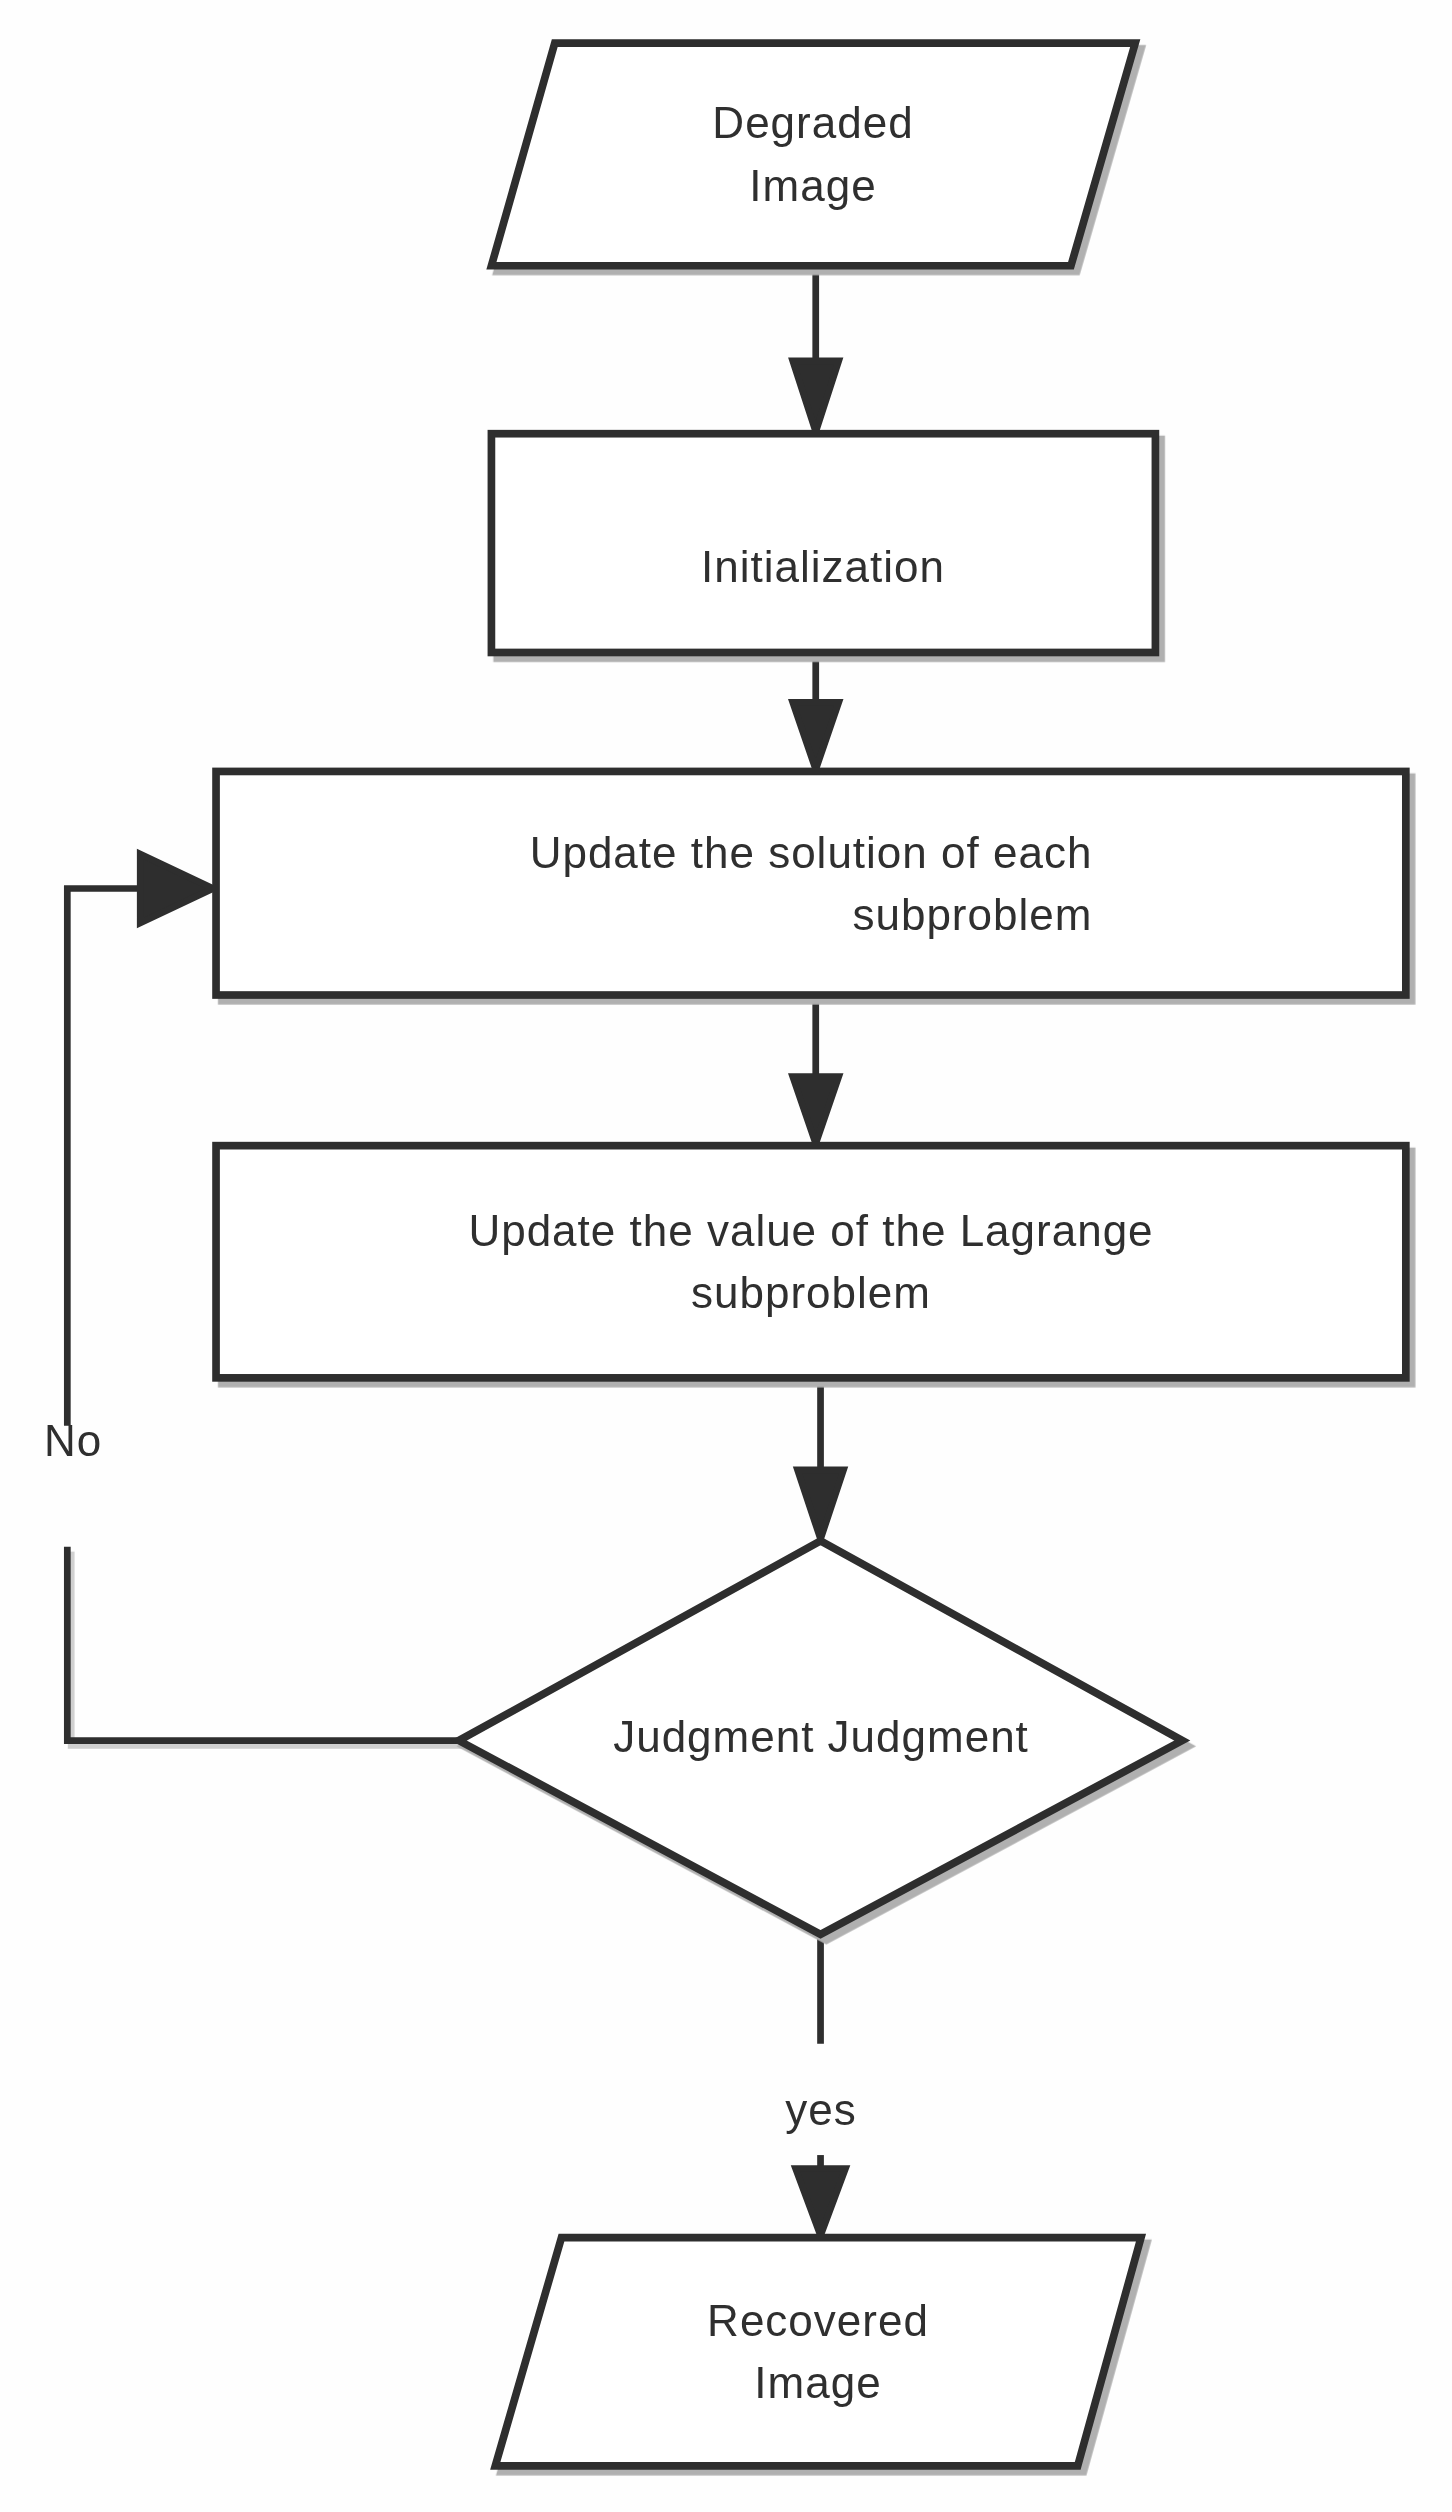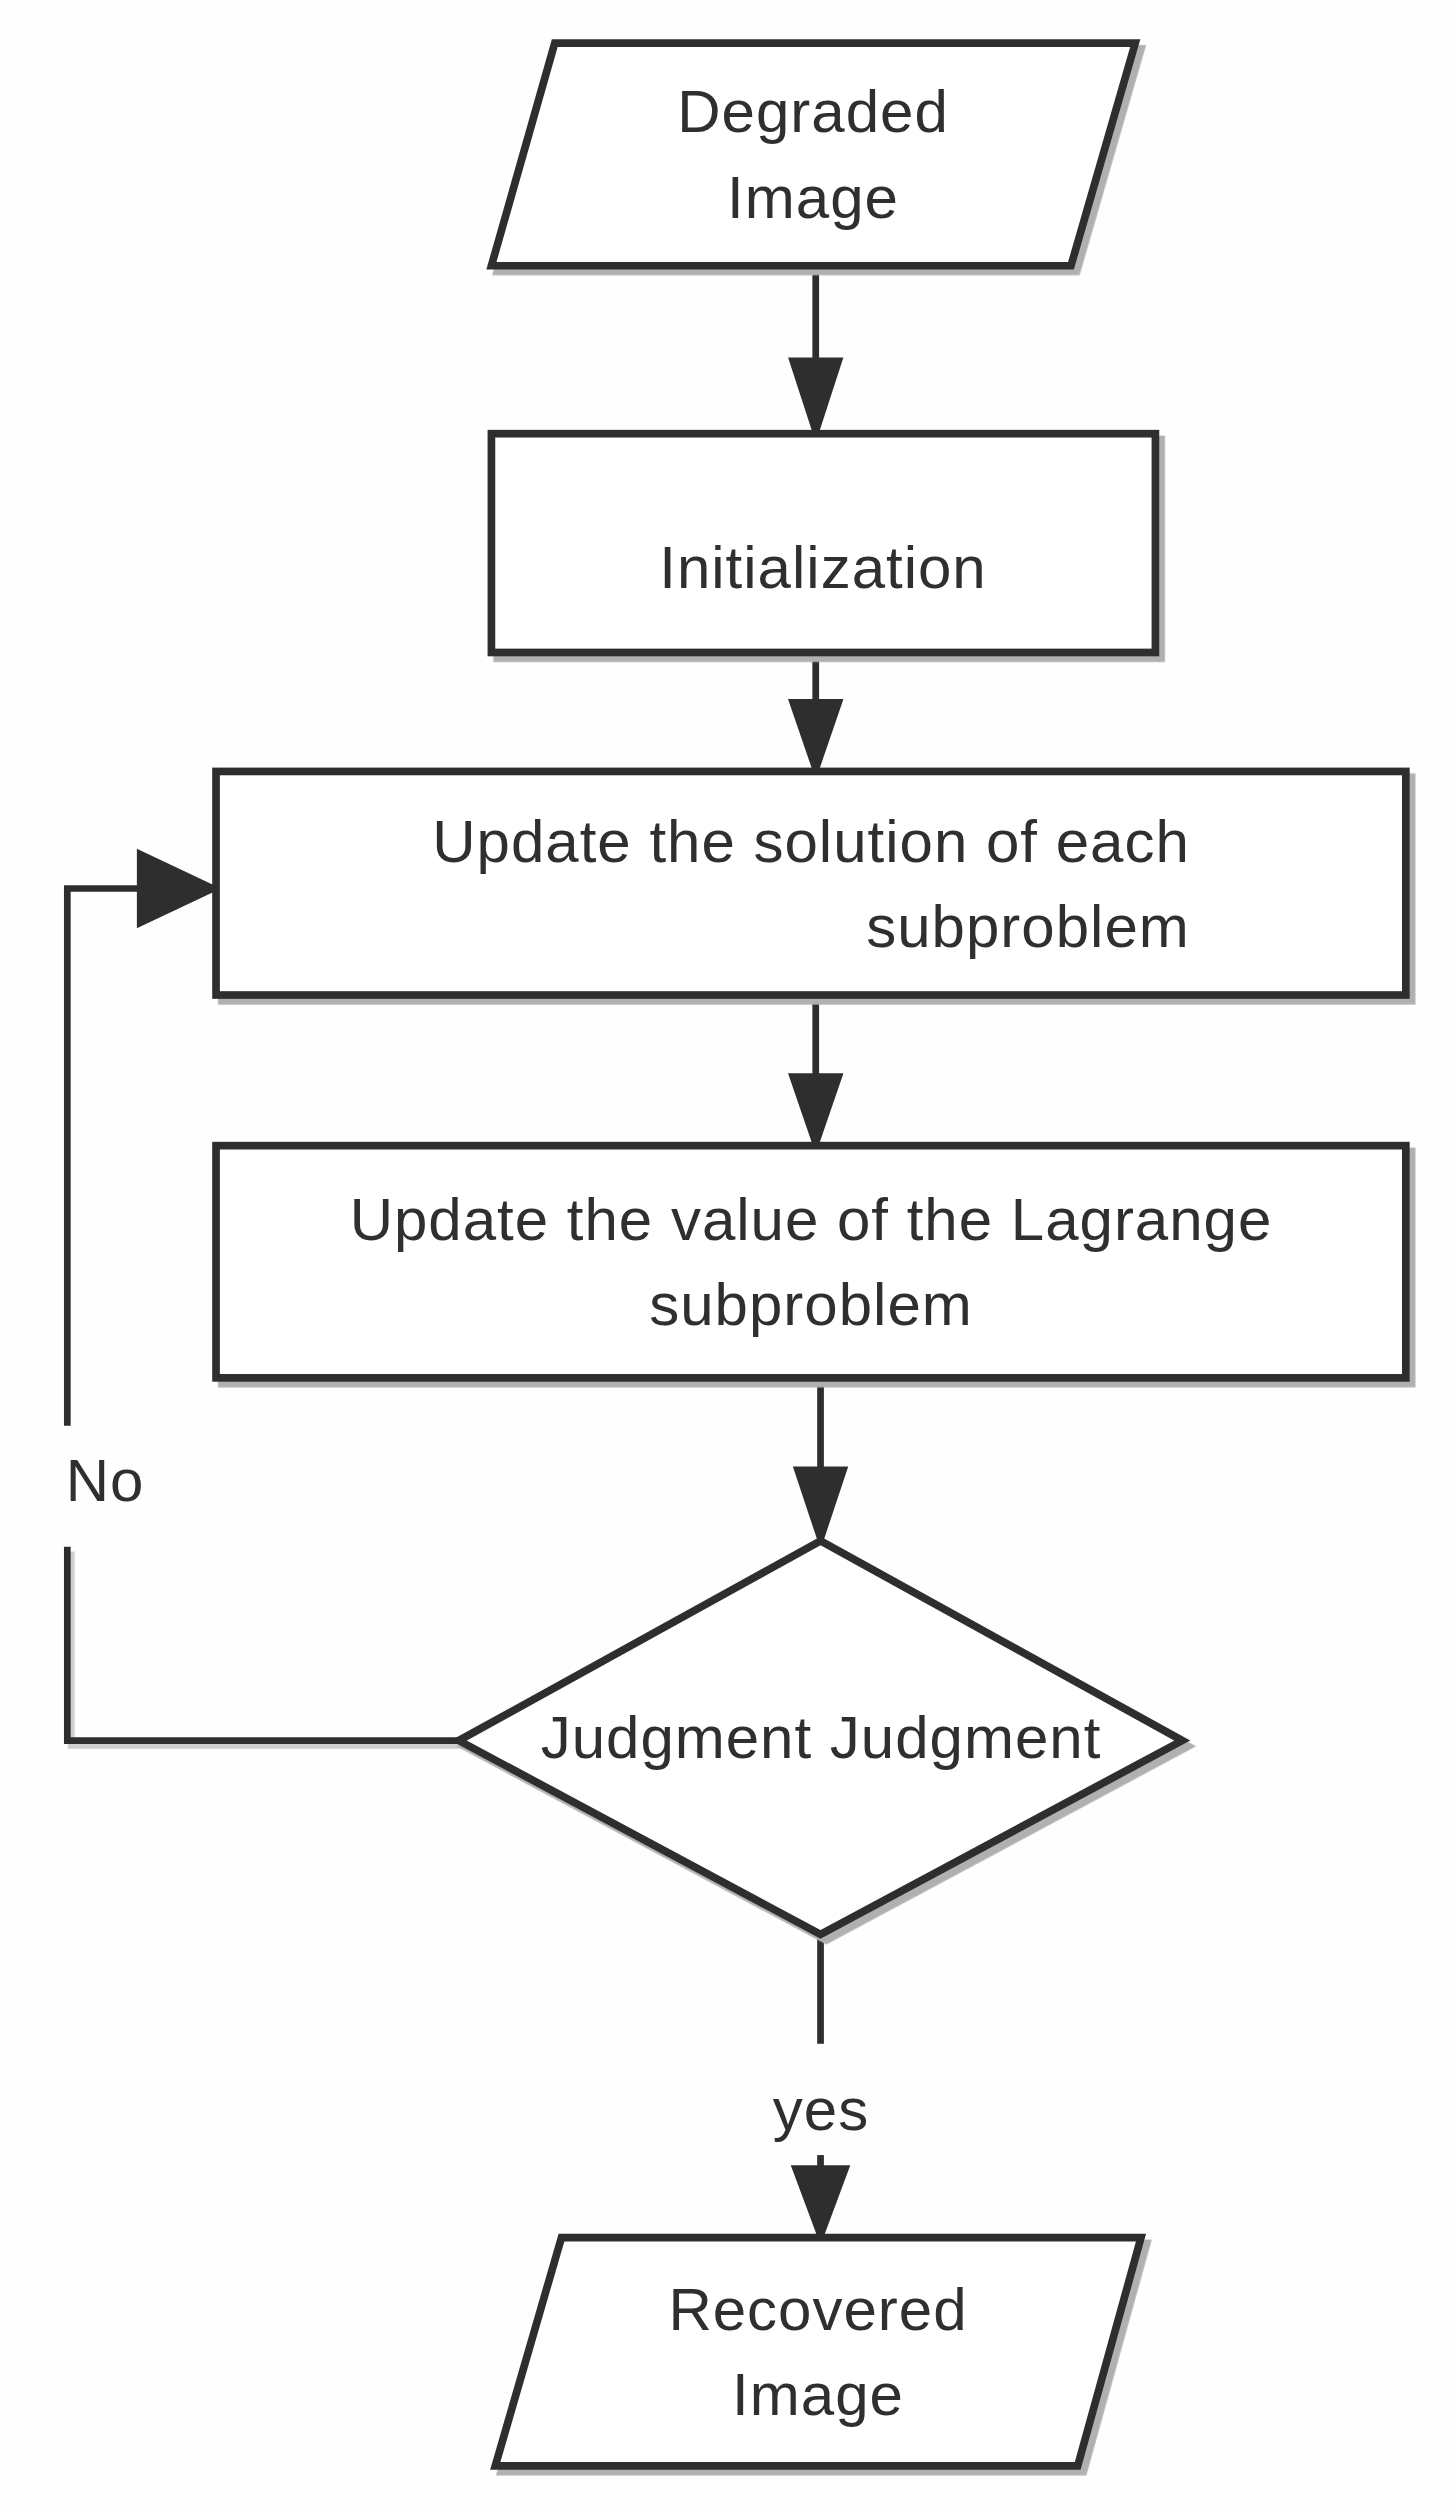--- a/index.html
+++ b/index.html
@@ -41,31 +41,31 @@
   }
   .connectors .open { fill: none; }
   .loop-line { filter: drop-shadow(4px 5px 0px #cfcfcf); }
   .lbl {
     position: absolute;
     display: flex;
     align-items: center;
     justify-content: center;
     text-align: center;
     white-space: pre-line;
-    font-size: 60px;
+    font-size: 44px;
     line-height: 1.42;
     letter-spacing: 1px;
     color: var(--text);
   }
   .lbl-degraded  { left: 491px; top: 43px;   width: 644px;  height: 223px; }
   .lbl-init      { left: 491px; top: 458px;  width: 664px;  height: 219px; }
   .lbl-upd-sol   { left: 216px; top: 772px;  width: 1190px; height: 224px; text-align: right; }
   .lbl-upd-lag   { left: 216px; top: 1146px; width: 1190px; height: 232px; }
   .lbl-iter      { left: 459px; top: 1541px; width: 724px;  height: 393px; }
-  .lbl-no        { left: 0px;   top: 1425px; width: 146px;  height: 111px; margin-left: 32px; }
+  .lbl-no        { left: 0px;   top: 1386px; width: 146px;  height: 111px; }
   .lbl-yes       { left: 725px; top: 2063px; width: 192px;  height: 94px;  }
   .lbl-recovered { left: 495px; top: 2238px; width: 646px;  height: 228px; }
 </style>
 </head>
 <body>
 
 <main class="stage">
 
   <svg class="shapes-svg" viewBox="0 0 1514 2618">
 

